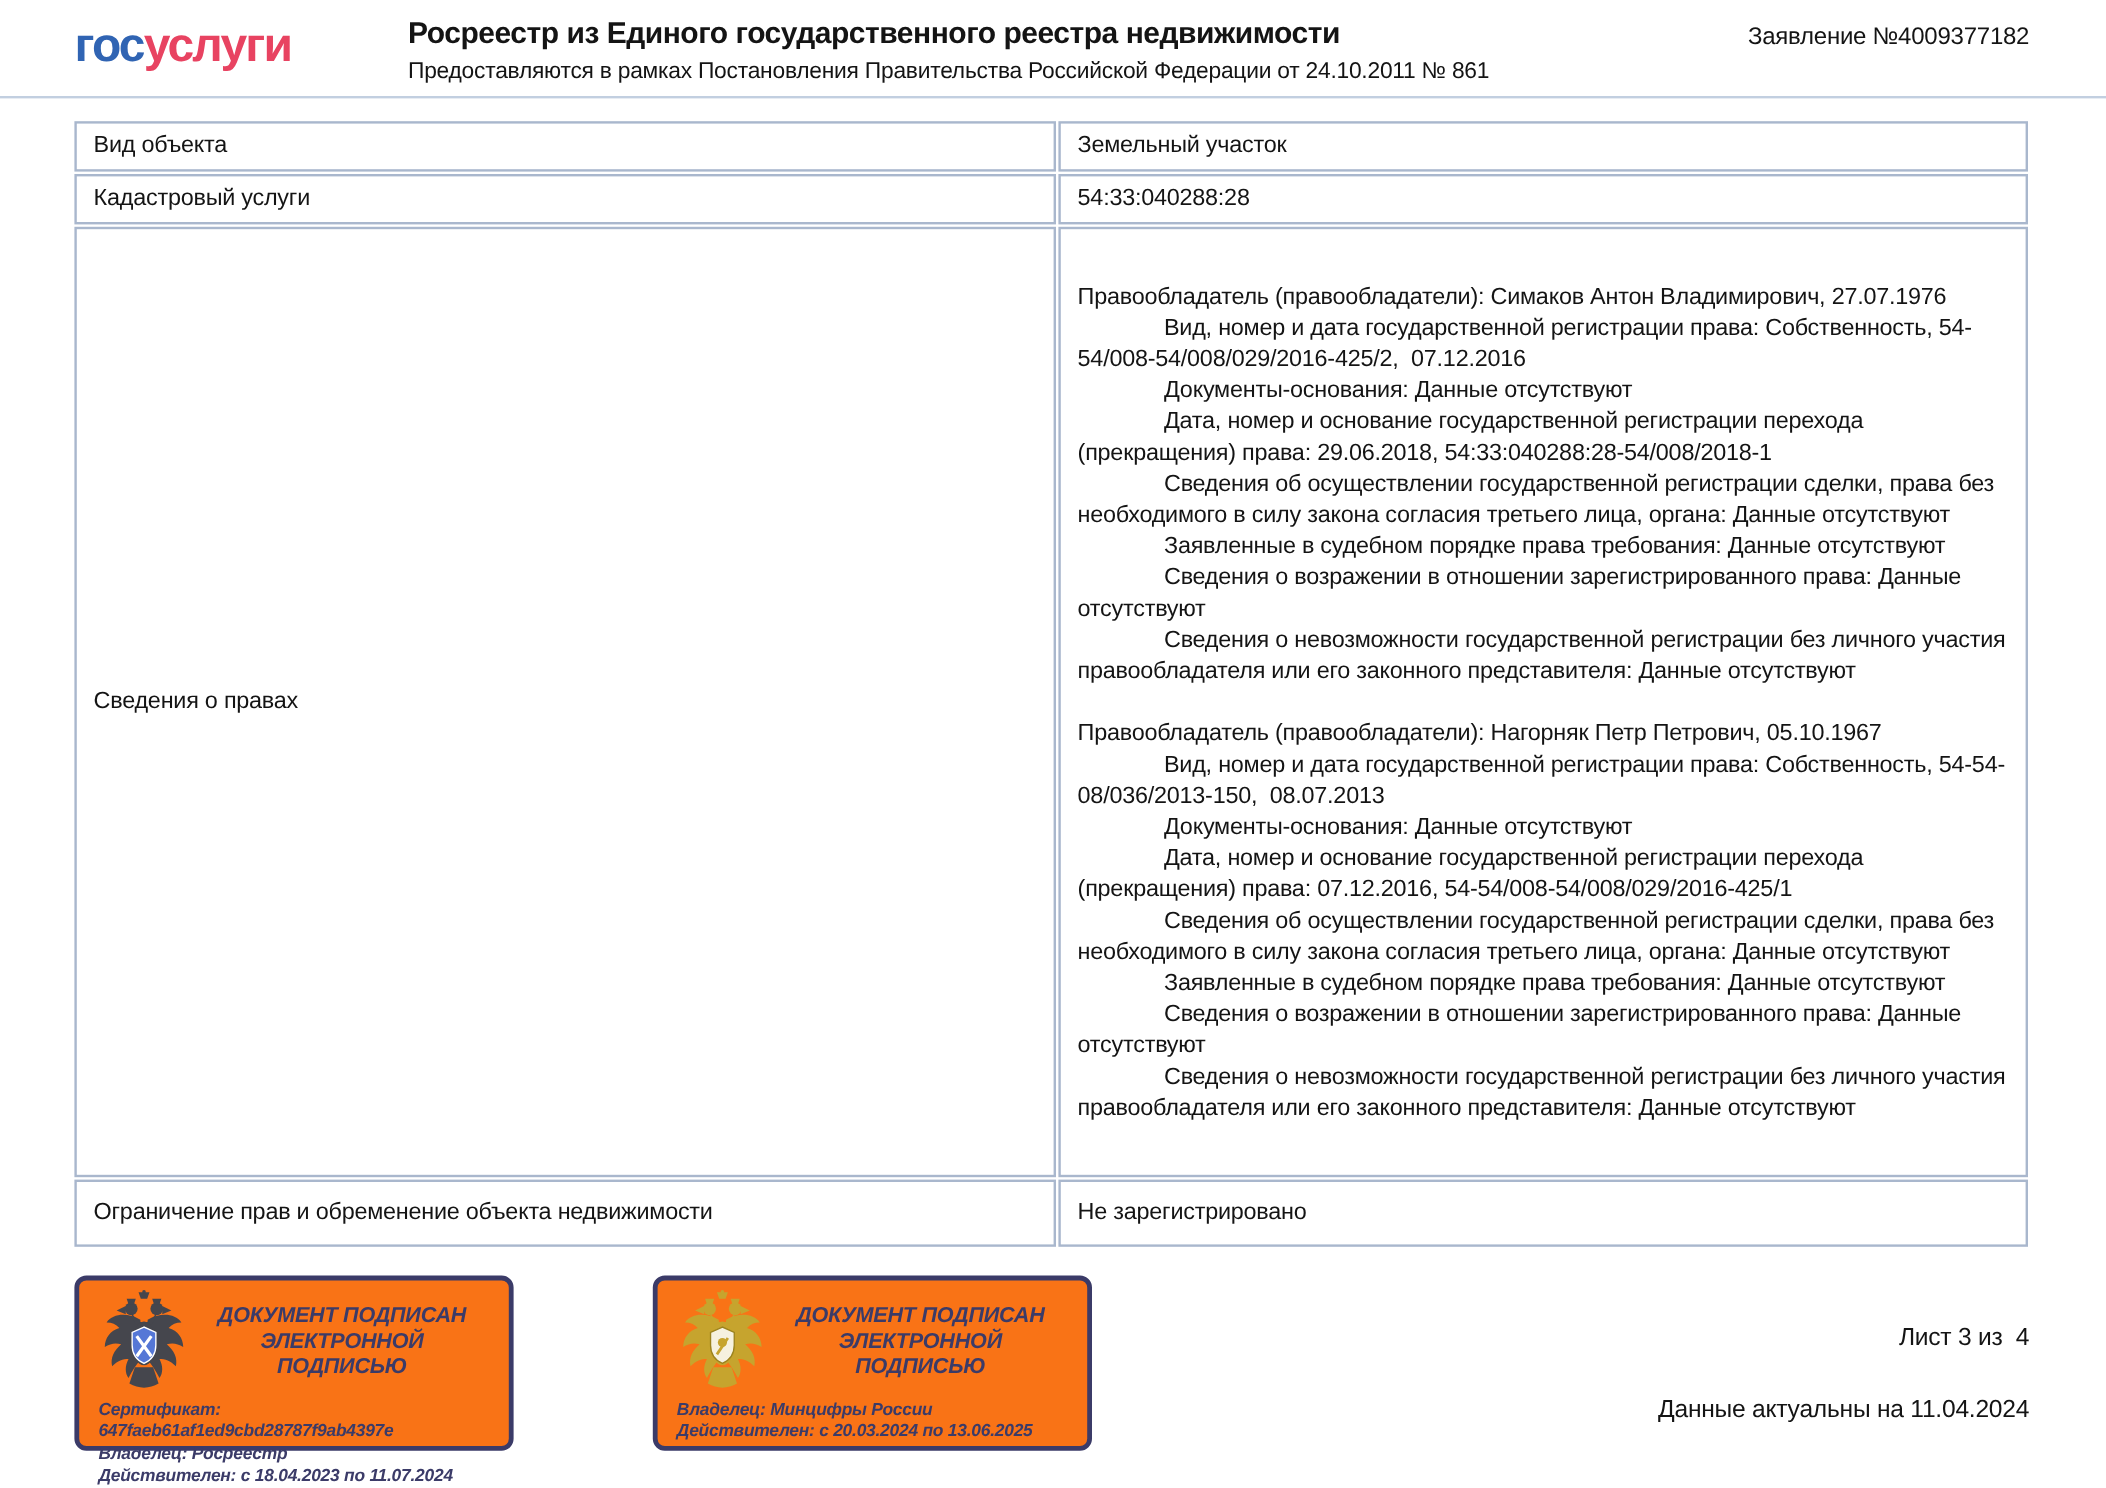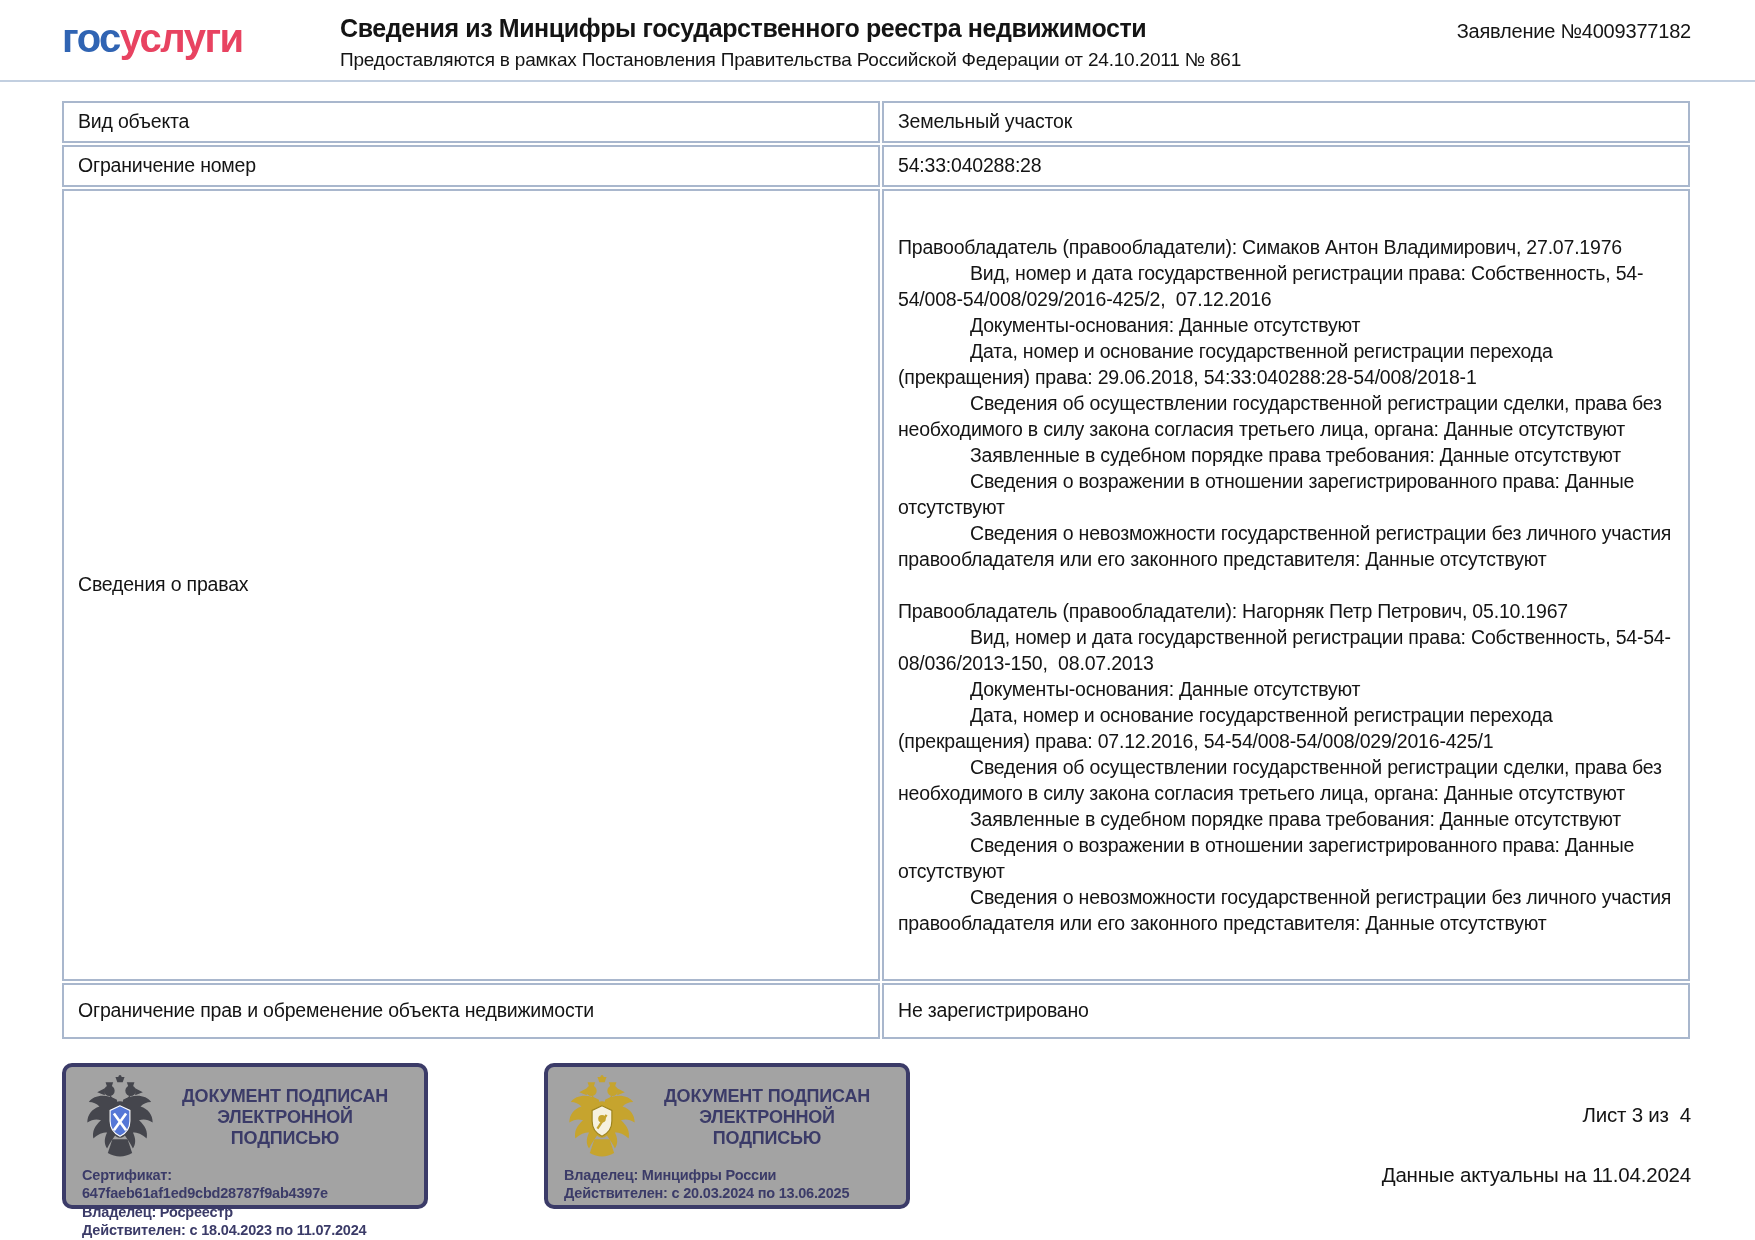--- a/index.html
+++ b/index.html
@@ -24,59 +24,59 @@
   tr.r-big td{height:792px;}
   tr.r-last td{height:56px;}
   td.rights-cell{vertical-align:top;padding:20px 12px 12px 14px;line-height:26px;}
   .p{white-space:pre-wrap;}
   .p.tab{text-indent:72px;}
   .block-gap{height:26px;}
 
   
   .footer{display:flex;align-items:flex-start;padding:0 64px 0 62px;box-sizing:border-box;}
   .stamp{width:366px;height:146px;border:4px solid #3b3b68;border-radius:10px;color:#3b3b68;
-         padding:8px 12px 8px 16px;box-sizing:border-box;margin-top:22px;background:#a3a3a3;}
+         padding:8px 12px 8px 16px;box-sizing:border-box;margin-top:22px;background:#f97316;font-style:italic;}
   .stamp.second{margin-left:116px;}
   .stamp-top{display:flex;align-items:center;}
   .emblem{width:76px;height:86px;flex:none;}
   .stamp-title{flex:1;text-align:center;font-weight:bold;font-size:18px;line-height:1.16;padding:0 4px;letter-spacing:-0.2px;}
   .stamp-lines{margin-top:5px;font-size:14.5px;font-weight:bold;line-height:1.28;letter-spacing:-0.2px;}
   .footer-right{margin-left:auto;text-align:right;font-size:20.5px;padding-top:62px;letter-spacing:-0.2px;}
   .sheet{white-space:pre;text-align:right;}
   .actual{margin-top:36px;white-space:pre;}
 </style>
 </head>
 <body>
 
 <div class="page">
 
   <div class="header">
     <div class="logo">
       <span class="gos">гос</span><span class="uslugi">услуги</span>
     </div>
     <div class="title-block">
-      <div class="doc-title">Сведения из Минцифры государственного реестра недвижимости</div>
+      <div class="doc-title">Росреестр из Единого государственного реестра недвижимости</div>
       <div class="doc-subtitle">Предоставляются в рамках Постановления Правительства Российской Федерации от 24.10.2011 № 861</div>
     </div>
     <div class="application">Заявление №4009377182</div>
   </div>
   <div class="divider"></div>
 
   <table class="main">
     <colgroup>
         <col style="width:818px">
         <col>
       </colgroup>
     <tbody>
         <tr class="r-small">
       <td>Вид объекта</td>
       <td>Земельный участок</td>
     </tr>
     <tr class="r-small">
-      <td>Ограничение номер</td>
+      <td>Кадастровый услуги</td>
       <td>54:33:040288:28</td>
     </tr>
     <tr class="r-big">
       <td>Сведения о правах</td>
       <td class="rights-cell">
         <div>
               <div class="p">Правообладатель (правообладатели): Симаков Антон Владимирович, 27.07.1976</div>
               <div class="p tab">Вид, номер и дата государственной регистрации права: Собственность, 54-54/008-54/008/029/2016-425/2,  07.12.2016</div>
               <div class="p tab">Документы-основания: Данные отсутствуют</div>
               <div class="p tab">Дата, номер и основание государственной регистрации перехода (прекращения) права: 29.06.2018, 54:33:040288:28-54/008/2018-1</div>

